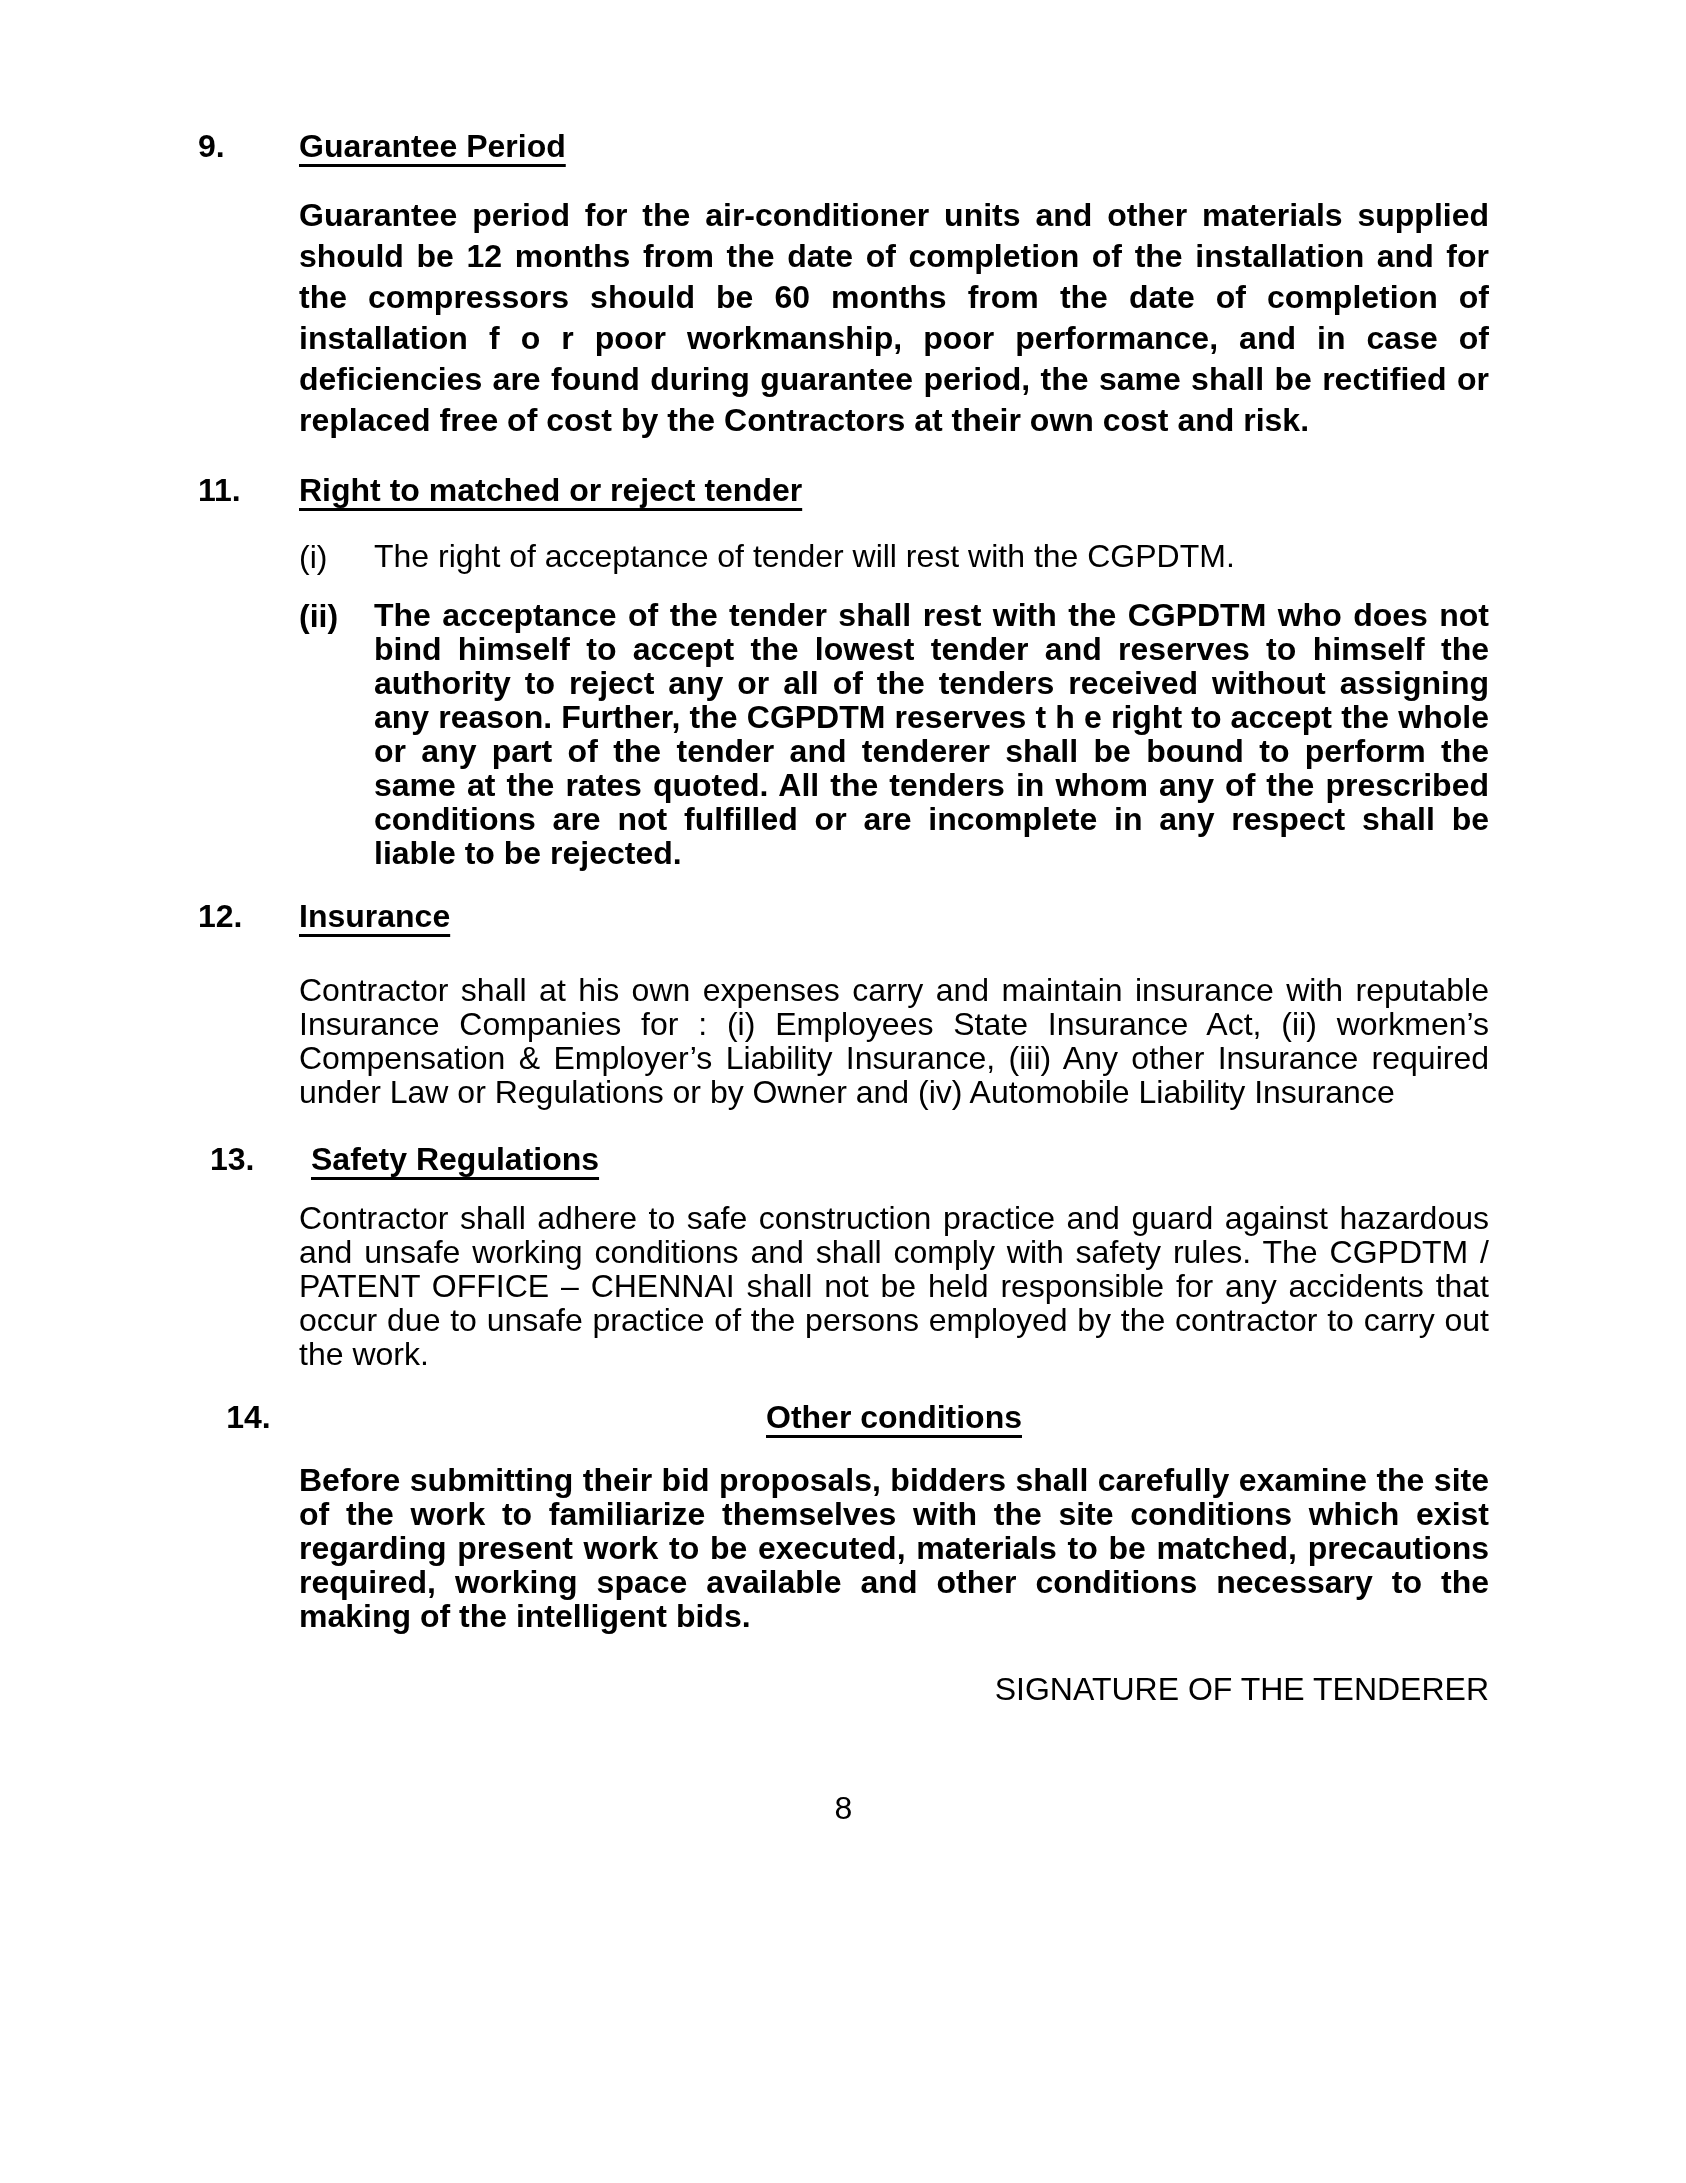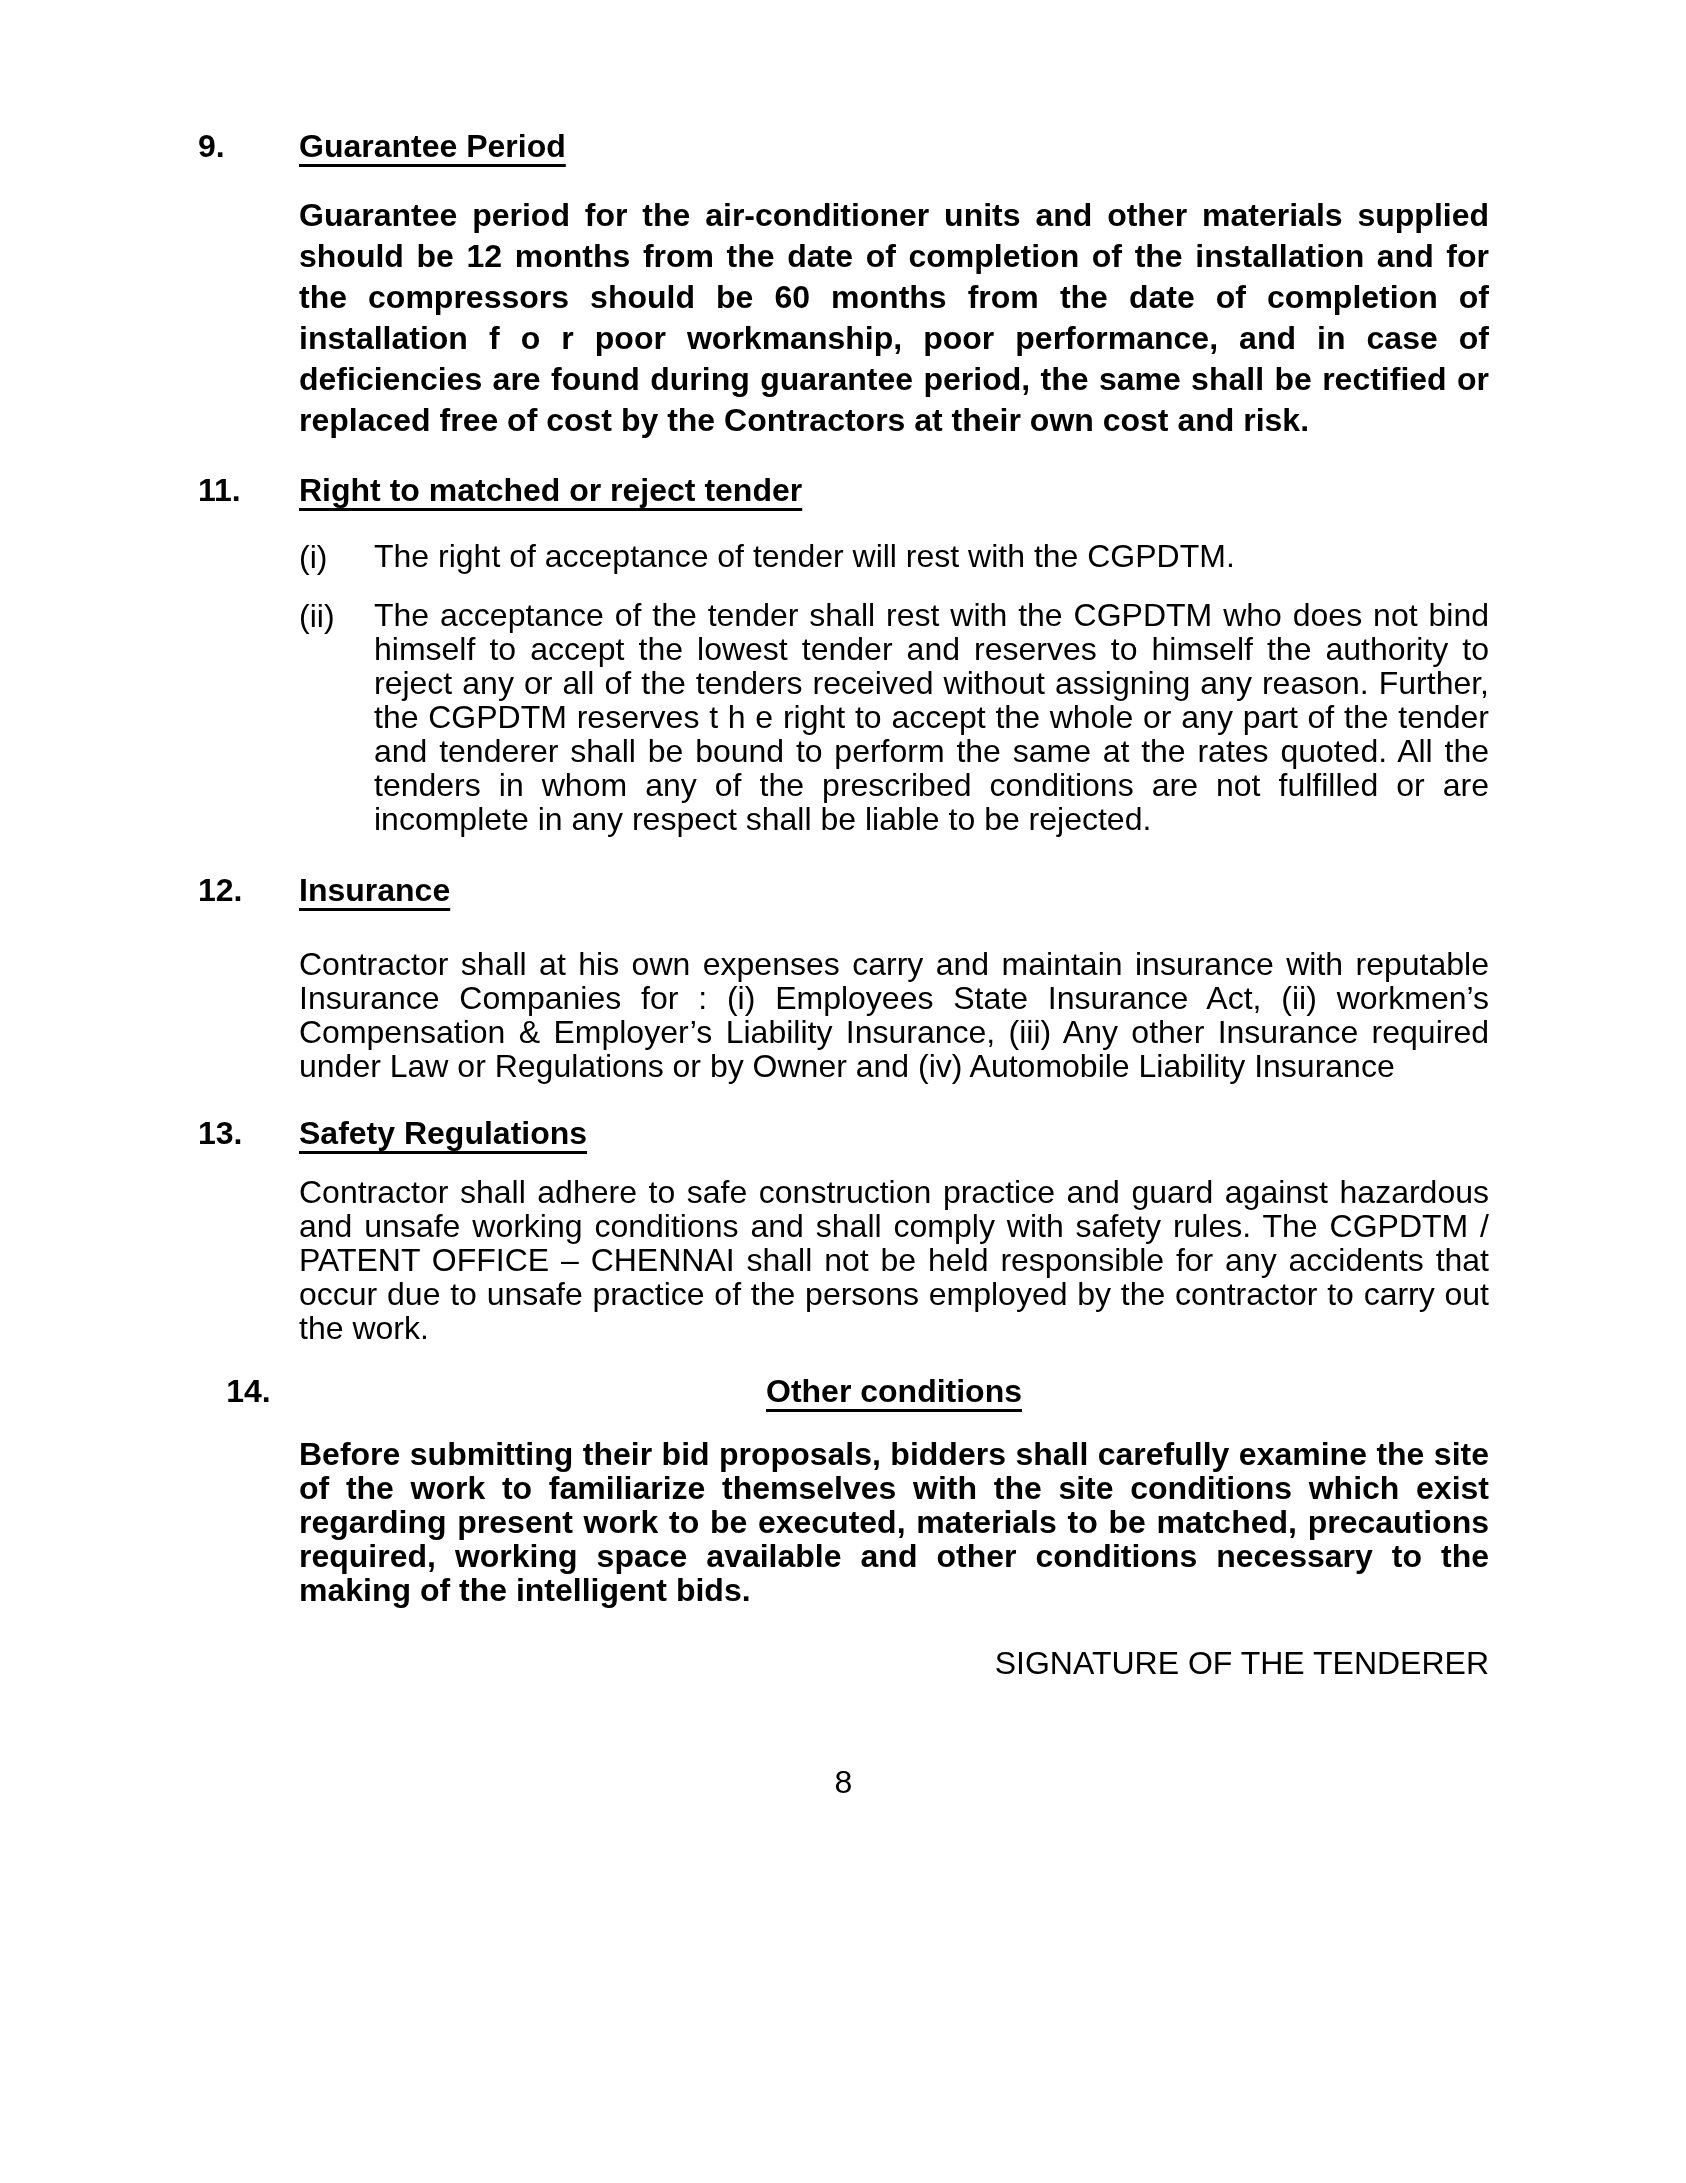--- a/index.html
+++ b/index.html
@@ -32,22 +32,22 @@
   .subitem {
     display: grid;
     grid-template-columns: 75px 1fr;
   }
   .just { text-align: justify; }
   .bold { font-weight: bold; }
   .lh-wide { line-height: 41px; }
   .lh-tight { line-height: 34px; }
   .sig { text-align: right; line-height: 41px; }
   .pnum { text-align: center; line-height: 41px; }
-  .mb26 { margin-bottom: 34px; }
-  .mb32 { margin-bottom: 21px; }
+  .mb26 { margin-bottom: 26px; font-weight: bold; }
+  .mb32 { margin-bottom: 21px; margin-left: 12px; }
   .mb34 { margin-bottom: 22.5px; }
   .mb38 { margin-bottom: 25px; text-align: center; }
   .mb39 { margin-bottom: 26px; }
   .mb41 { margin-bottom: 27px; }
   .mb42 { margin-bottom: 28px; }
   .mb43 { margin-bottom: 28.4px; }
   .mb45 { margin-bottom: 30px; }
   .mb52 { margin-bottom: 34px; }
   .mb55 { margin-bottom: 36px; }
   .mb118 { margin-bottom: 78px; margin-top: 11px; }

